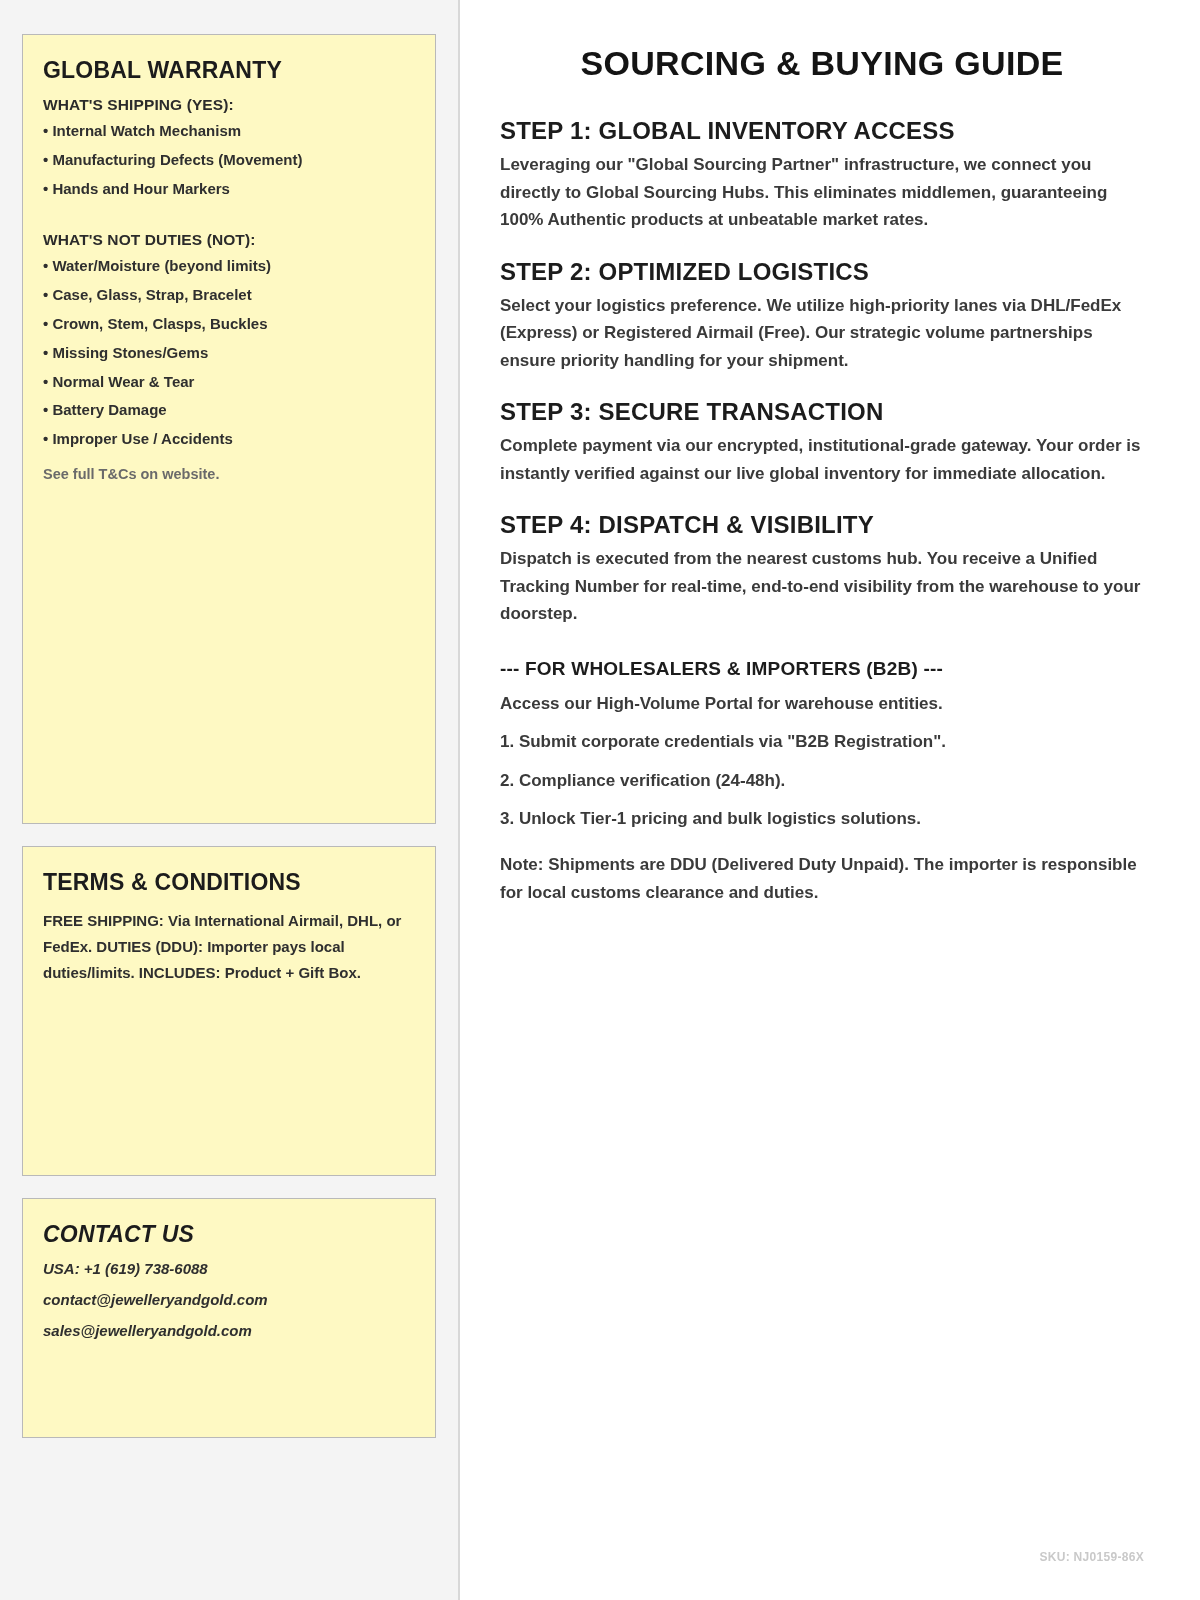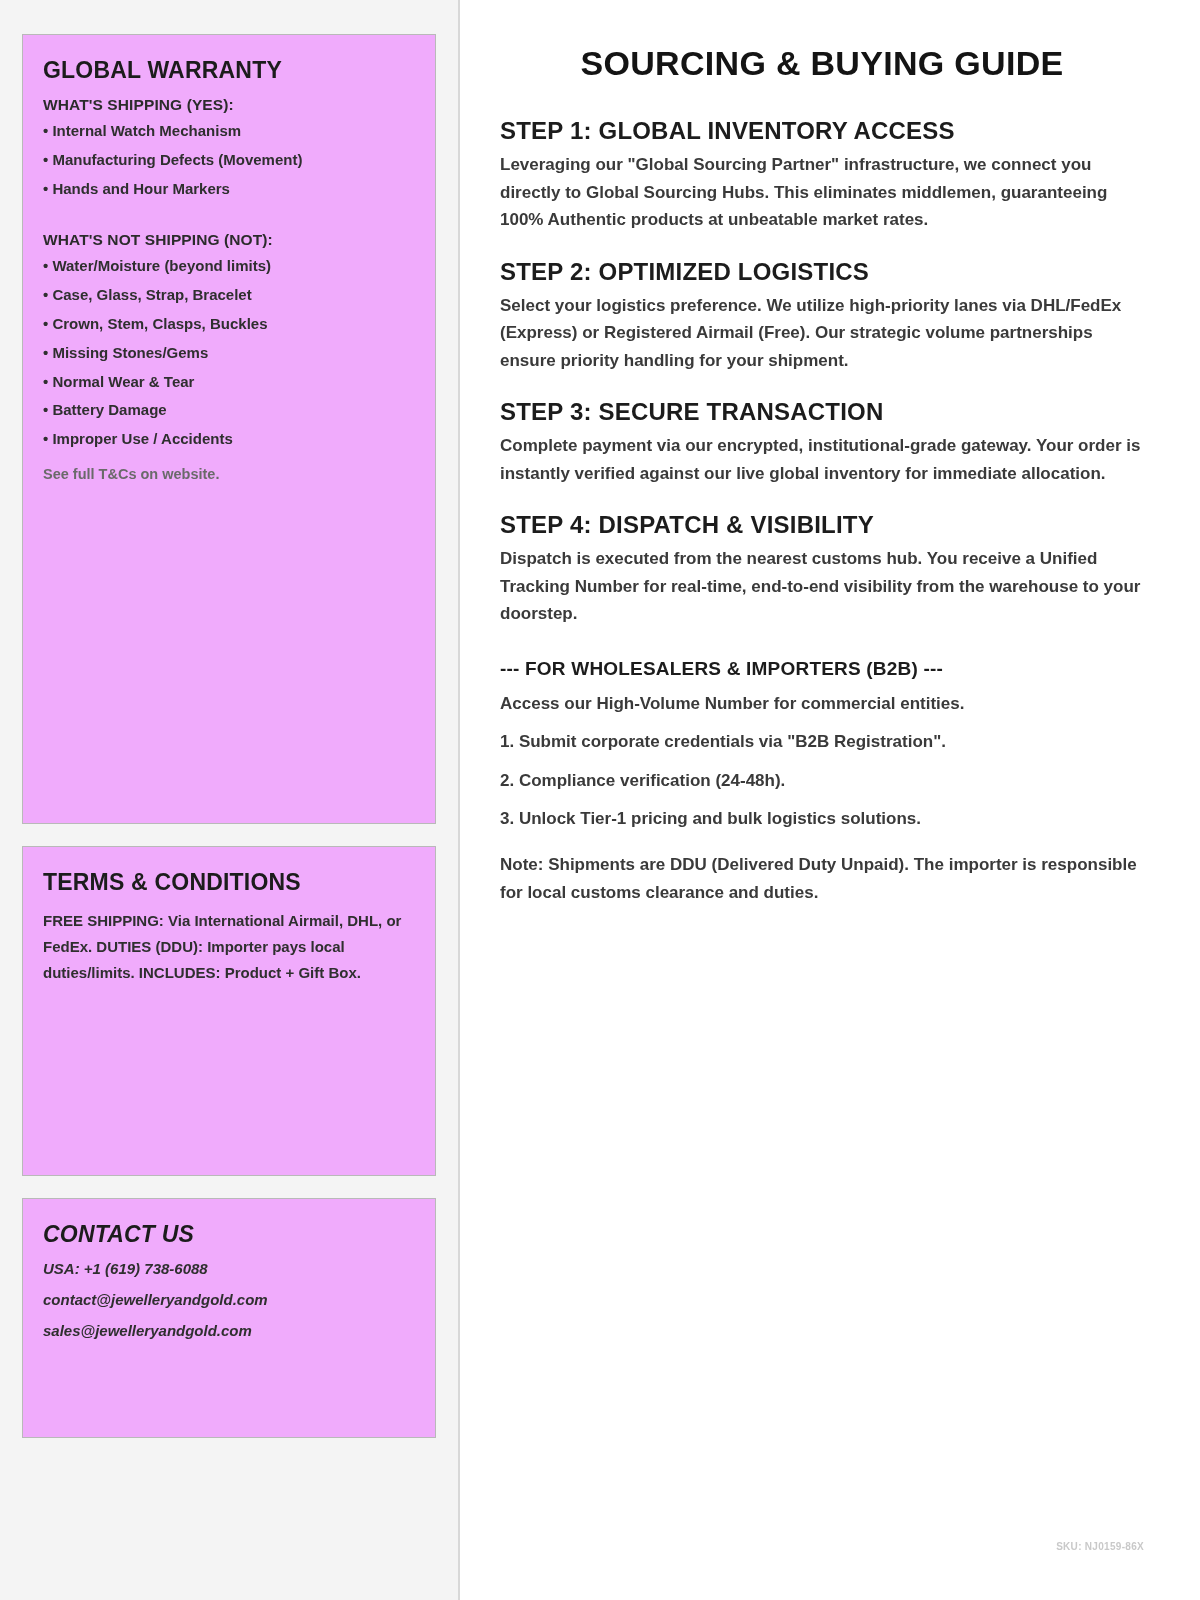--- a/index.html
+++ b/index.html
@@ -24,21 +24,21 @@
     height: 100%;
     background: #f4f4f4;
     border-right: 2px solid #d8d8d8;
     padding: 34px 22px 20px 22px;
     display: flex;
     flex-direction: column;
     gap: 22px;
   }
   .panel {
     border: 1px solid #b9b9b9;
-    background: #f0abfc;
+    background: #fef9c3;
     padding: 22px 20px 24px 20px;
   }
   .panel-title {
     font-size: 23px;
     font-weight: bold;
     color: #1c1c1c;
     letter-spacing: 0.2px;
     margin-bottom: 12px;
   }
   .sub-title {
@@ -126,22 +126,22 @@
   .b2b-note {
     font-size: 17px;
     font-weight: bold;
     color: #3a3a3a;
     line-height: 1.62;
     margin-top: 18px;
   }
   .sku {
     position: absolute;
     right: 56px;
-    bottom: 48px;
-    font-size: 10px;
+    bottom: 36px;
+    font-size: 12px;
     font-weight: bold;
     color: #c9c9c9;
     letter-spacing: 0.3px;
   }
 </style>
 </head>
 <body>
 
 <div class="page">
 
@@ -150,21 +150,21 @@
     <section class="panel warranty-panel">
       <div class="panel-title">GLOBAL WARRANTY</div>
 
       <div class="sub-title">WHAT'S SHIPPING (YES):</div>
       <div class="bullet">• Internal Watch Mechanism</div>
       <div class="bullet">• Manufacturing Defects (Movement)</div>
       <div class="bullet">• Hands and Hour Markers</div>
 
       <div class="spacer-block"></div>
 
-      <div class="sub-title">WHAT'S NOT SHIPPING (NOT):</div>
+      <div class="sub-title">WHAT'S NOT DUTIES (NOT):</div>
       <div class="bullet">• Water/Moisture (beyond limits)</div>
       <div class="bullet">• Case, Glass, Strap, Bracelet</div>
       <div class="bullet">• Crown, Stem, Clasps, Buckles</div>
       <div class="bullet">• Missing Stones/Gems</div>
       <div class="bullet">• Normal Wear &amp; Tear</div>
       <div class="bullet">• Battery Damage</div>
       <div class="bullet">• Improper Use / Accidents</div>
 
       <div class="note-line">See full T&amp;Cs on website.</div>
     </section>
@@ -200,21 +200,21 @@
       <div class="step-title">STEP 3: SECURE TRANSACTION</div>
       <div class="step-body">Complete payment via our encrypted, institutional-grade gateway. Your order is instantly verified against our live global inventory for immediate allocation.</div>
     </div>
 
     <div class="step">
       <div class="step-title">STEP 4: DISPATCH &amp; VISIBILITY</div>
       <div class="step-body">Dispatch is executed from the nearest customs hub. You receive a Unified Tracking Number for real-time, end-to-end visibility from the warehouse to your doorstep.</div>
     </div>
 
     <div class="b2b-title">--- FOR WHOLESALERS &amp; IMPORTERS (B2B) ---</div>
-    <div class="b2b-line">Access our High-Volume Number for commercial entities.</div>
+    <div class="b2b-line">Access our High-Volume Portal for warehouse entities.</div>
     <div class="b2b-line">1. Submit corporate credentials via "B2B Registration".</div>
     <div class="b2b-line">2. Compliance verification (24-48h).</div>
     <div class="b2b-line">3. Unlock Tier-1 pricing and bulk logistics solutions.</div>
     <div class="b2b-note">Note: Shipments are DDU (Delivered Duty Unpaid). The importer is responsible for local customs clearance and duties.</div>
 
     <div class="sku">SKU: NJ0159-86X</div>
   </main>
 
 </div>
 

